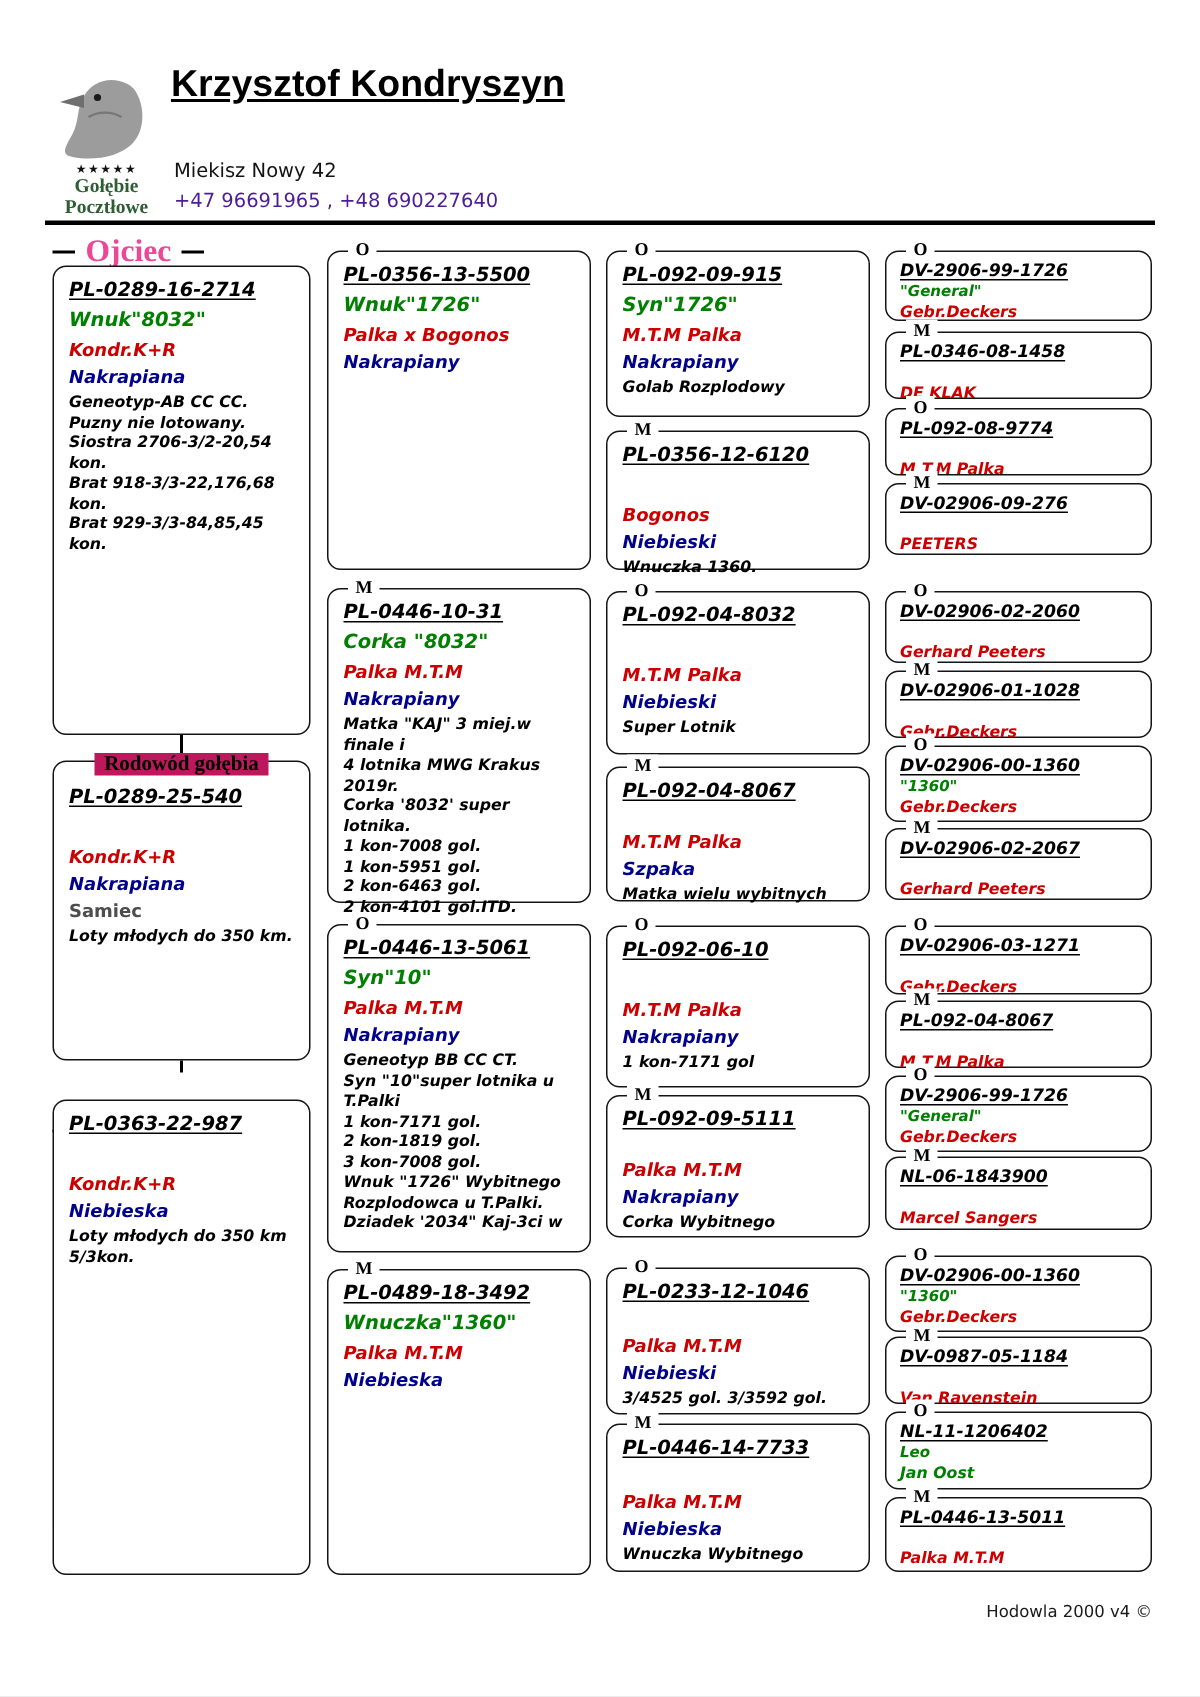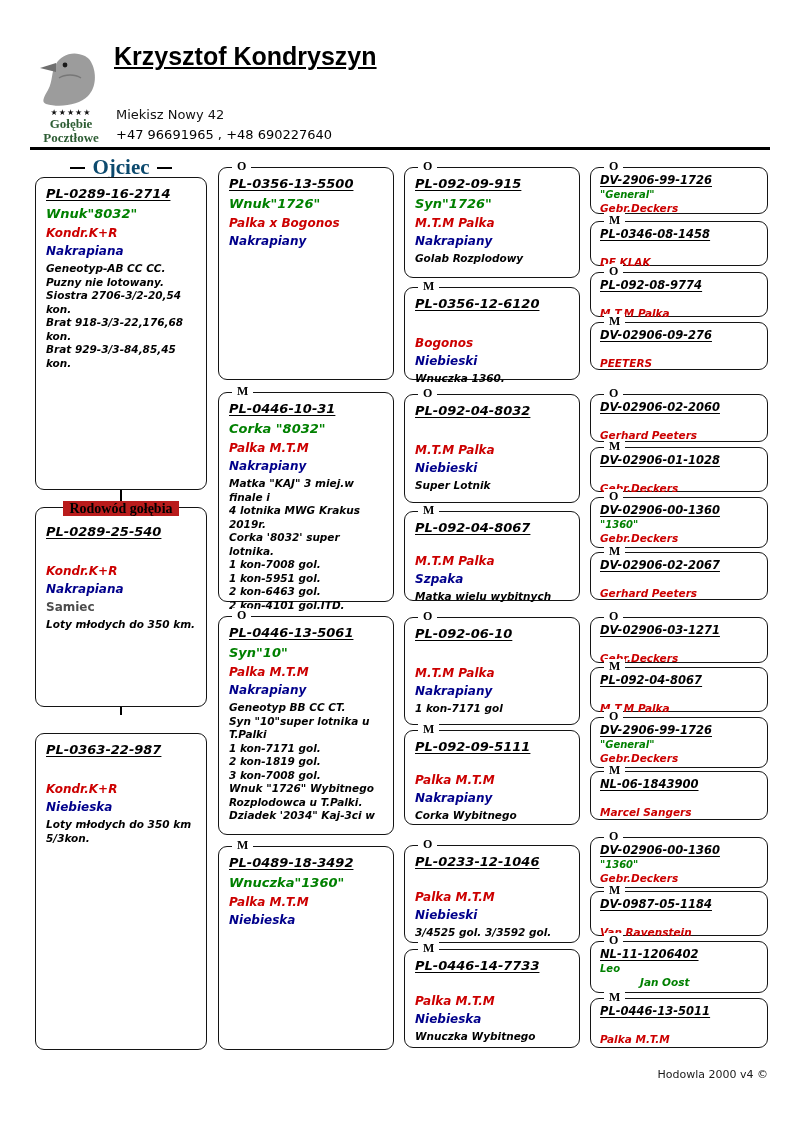--- a/index.html
+++ b/index.html
@@ -14,57 +14,57 @@
   .logo { position:absolute; left:30px; top:50px; width:82px; text-align:center; }
   .logo svg { display:block; margin:0 auto; }
   .logo .stars { font-size:8px; letter-spacing:1px; color:#111; line-height:9px; }
   .logo .lg-line { font-family:"Liberation Serif", serif; font-weight:bold; font-size:13px; line-height:14px; color:#2e5d34; }
   .title {
     position:absolute; left:114px; top:42px;
     font-family:"Liberation Sans", sans-serif; font-weight:bold; font-size:25px;
     text-decoration:underline; color:#000;
   }
   .addr  { position:absolute; left:116px; top:107px; font-size:13px; color:#111; }
-  .phone { position:absolute; left:116px; top:127px; font-size:13px; color:#000000; }
+  .phone { position:absolute; left:116px; top:127px; font-size:13px; color:#4c1d95; }
   .divider { position:absolute; left:30px; top:147px; width:740px; height:3px; background:#000; }
 
   
   .pbox {
     position:absolute; border:1.6px solid #141414; border-radius:9px; background:#fff;
     padding:7px 8px 4px 10px;
   }
   .tag {
     position:absolute; top:-9px; left:13px; background:#fff; padding:0 5px;
     font-family:"Liberation Serif", serif; font-weight:bold; font-size:12px; line-height:14px; color:#000;
   }
   .ring  { font:italic bold 13px/17px "DejaVu Sans", sans-serif; text-decoration:underline; text-underline-offset:2px; margin-bottom:4px; color:#000; }
   .name  { font:italic bold 13px/16px "DejaVu Sans", sans-serif; color:#008000; margin-bottom:4px; min-height:16px; }
   .strain{ font:italic bold 12px/15px "DejaVu Sans", sans-serif; color:#cc0000; margin-bottom:3px; }
   .clr   { font:italic bold 12px/15px "DejaVu Sans", sans-serif; color:#00008b; margin-bottom:3px; }
   .sex   { font-weight:bold; font-size:12px; line-height:15px; color:#4d4d4d; margin-bottom:2px; }
   .desc  { font:italic bold 10.5px/13.5px "DejaVu Sans", sans-serif; white-space:pre-line; margin-top:3px; color:#000; }
-  .green { color:#008000;margin-left:40px; }
+  .green { color:#008000; }
 
   
   .c4 { padding:5px 7px 3px 9px; }
   .c4 .ring   { font-size:11.5px; line-height:14px; margin-bottom:2px; }
   .c4 .name   { font-size:10px; line-height:12px; min-height:12px; margin-bottom:1px; }
   .c4 .strain { font-size:10.5px; line-height:12px; margin-bottom:0; }
 
   
   .sec-label {
-    position:absolute; display:flex; align-items:center; justify-content:center; gap:7px;
-    font-family:"Liberation Serif", serif; font-weight:bold; color:#0c4a6e;
+    position:absolute; display:flex; align-items:center; justify-content:flex-start; gap:7px;
+    font-family:"Liberation Serif", serif; font-weight:bold; color:#ec4899;
   }
   .sec-label .dash { width:15px; height:2px; background:#000; }
   .legend {
     position:absolute; top:-10px; left:0; right:0; text-align:center; pointer-events:none;
   }
   .legend span {
-    background:#b91c1c; padding:0 6px;
+    background:#be185d; padding:0 6px;
     font-family:"Liberation Serif", serif; font-weight:bold; font-size:14px; color:#000;
   }
   .conn { position:absolute; width:2px; background:#000; }
 
   .footer { position:absolute; right:32px; top:1068px; font-size:11px; color:#1a1a1a;margin-left:24px; }
 </style>
 </head>
 <body>
 
 <div class="page">

